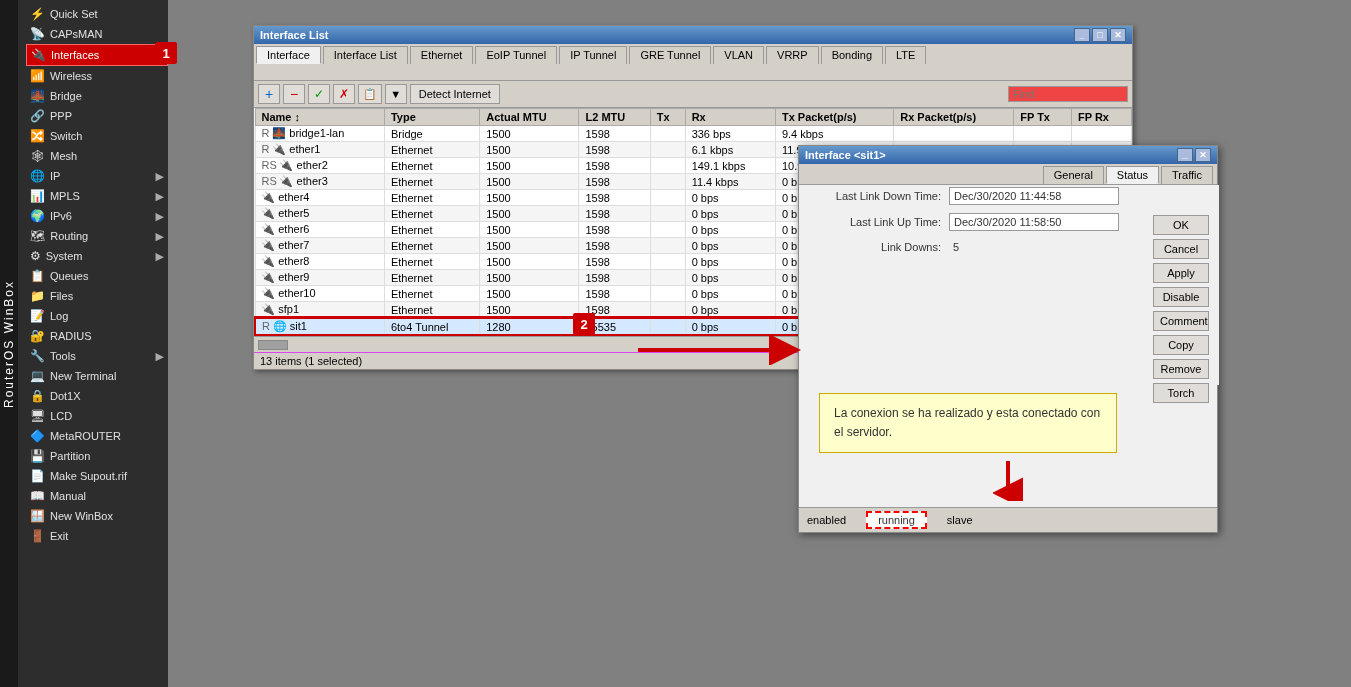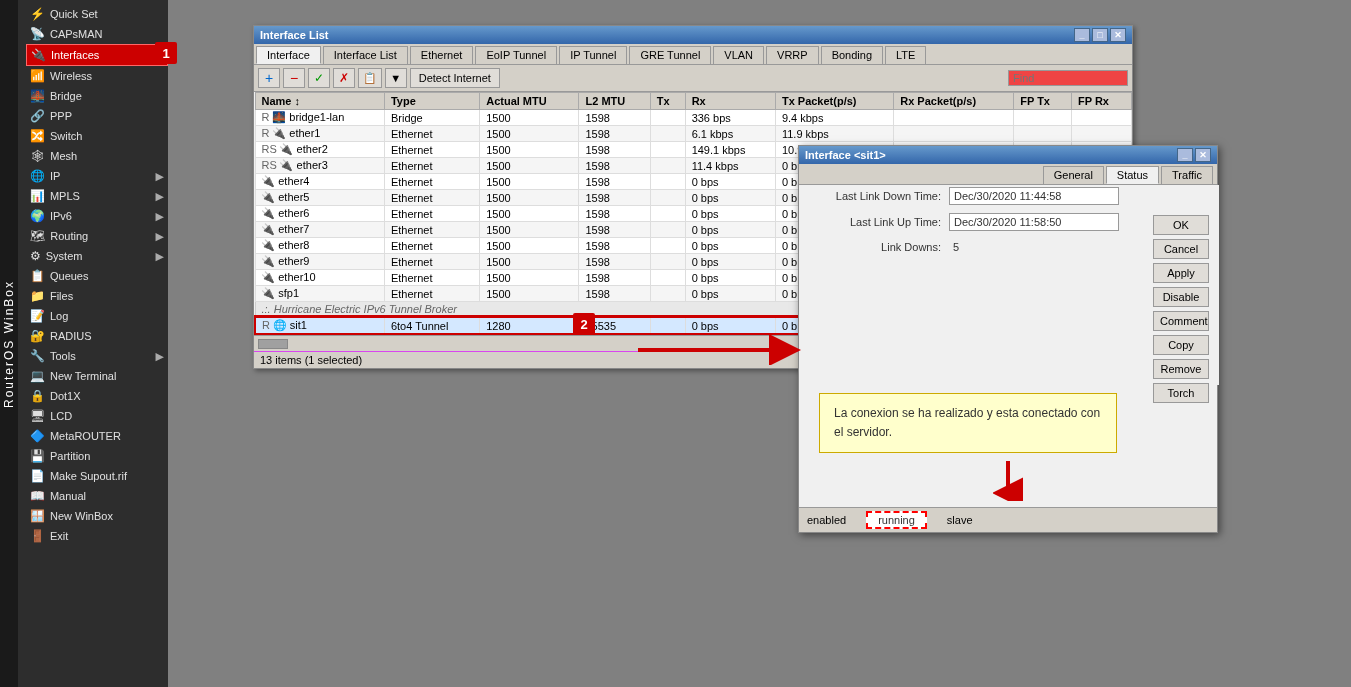--- a/index.html
+++ b/index.html
@@ -36,21 +36,21 @@
       display: flex; justify-content: space-between; align-items: center;
     }
     .window-controls { display: flex; gap: 2px; }
     .win-btn {
       background: #aabbdd; border: 1px solid #446688; width: 16px; height: 14px;
       display: flex; align-items: center; justify-content: center; cursor: pointer; font-size: 9px;
     }
 
     
     .tab-bar {
-      background: #d4d0c8; border-bottom: 1px solid #999; display: flex; padding: 2px 2px 0 2px;
+      background: #d4d0c8; border-bottom: 1px solid #999; display: flex; padding: 2px 2px 16px 2px;
     }
     .tab {
       padding: 2px 10px; border: 1px solid #999; border-bottom: none;
       background: #d4d0c8; cursor: pointer; margin-right: 2px; font-size: 11px;
     }
     .tab.active { background: #f0f0f0; border-bottom: 1px solid #f0f0f0; }
 
     
     .toolbar {
       background: #d4d0c8; padding: 3px 4px; display: flex; align-items: center; gap: 3px;
@@ -466,23 +466,20 @@
               <td>1500</td>
               <td>1598</td>
               <td></td>
               <td>0 bps</td>
               <td>0 bps</td>
               <td></td>
               <td></td>
               <td></td>
           </tr>
 
-          <tr class="section-row">
-            <td colspan="10">.:. Hurricane Electric IPv6 Tunnel Broker</td>
-          </tr>
 
           <tr class="highlighted-row" style="background:#0f766e; border:2px solid #cc0000; outline:2px solid #cc0000;">
             <td><span class="row-type">R</span> 🌐 sit1</td>
             <td>6to4 Tunnel</td>
               <td>1280</td>
               <td>65535</td>
               <td></td>
               <td>0 bps</td>
               <td>0 bps</td>
               <td></td>

